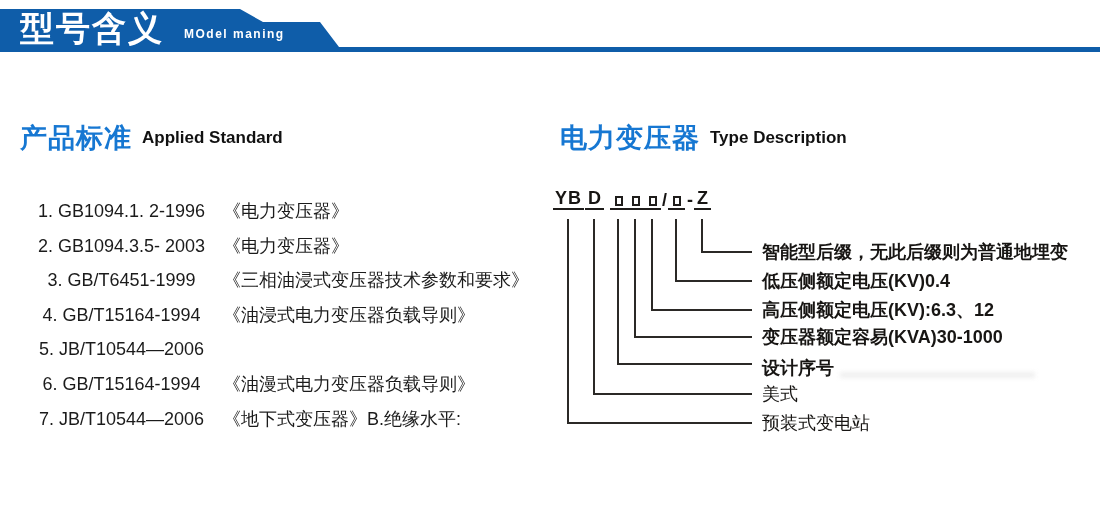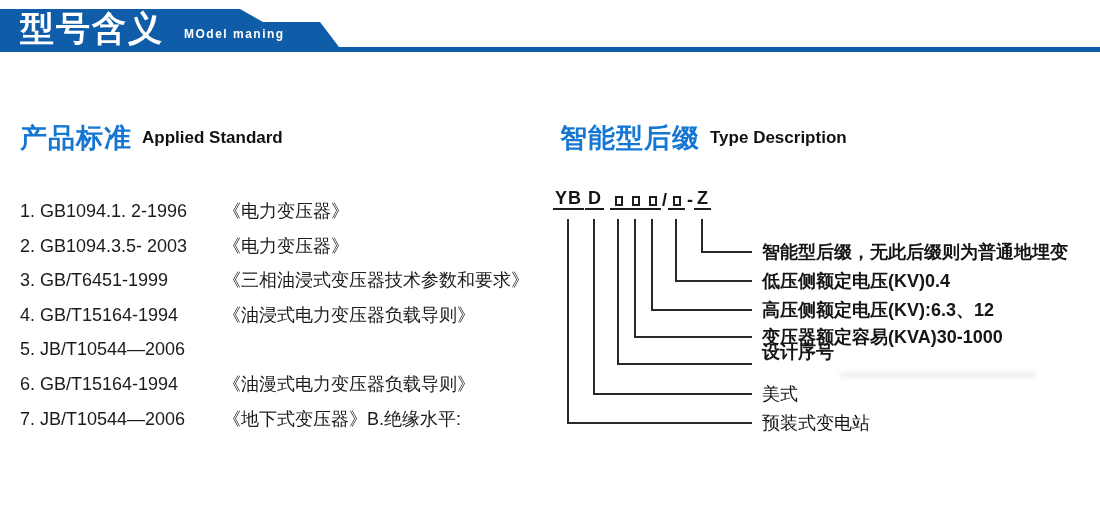--- a/index.html
+++ b/index.html
@@ -41,21 +41,21 @@
   .h-en{
     font-size:17px;font-weight:600;color:#111;margin-left:10px;vertical-align:middle;
   }
 
   
   .std-list{position:absolute;left:20px;top:194px;width:545px;}
   .std-row{
     display:flex;height:34.6px;line-height:34.6px;
     font-size:18px;white-space:nowrap;
   }
-  .std-code{width:203px;flex:0 0 203px;}
+  .std-code{width:203px;flex:0 0 203px;text-align:center;}
   .std-title{flex:1;}
 
   
   .code-row .cp{
     position:absolute;top:188px;height:22px;
     display:flex;align-items:flex-end;justify-content:center;
     font-size:18px;font-weight:700;color:#171513;line-height:19px;
   }
   .cp.u{border-bottom:2px solid #1f1d1b;}
   .cp-yb{left:553px;width:31px;letter-spacing:1px;}
@@ -76,21 +76,21 @@
   .dlabel{
     position:absolute;left:762px;transform:translateY(-50%);
     font-size:18px;white-space:nowrap;color:#171513;
   }
   .dlabel.bold{font-weight:700;}
   .dlabel.reg{font-weight:400;}
   .dl-0{top:252px;}
   .dl-1{top:281px;}
   .dl-2{top:310px;}
   .dl-3{top:337px;}
-  .dl-4{top:352px;}
+  .dl-4{top:368px;}
   .dl-5{top:394px;}
   .dl-6{top:423px;}
 
   
   .watermark{
     position:absolute;left:840px;top:372px;width:195px;height:6px;
     background:#ececec;filter:blur(2px);opacity:.8;
   }
 </style>
 </head>
@@ -140,21 +140,21 @@
         <span class="std-title">《地下式变压器》B.绝缘水平:</span>
       </div>
       <div class="std-row">
         <span class="std-code"></span>
       </div>
     </div>
   </section>
 
   <section>
     <div class="sec-head right-head">
-      <span class="h-cn">智能型后缀</span><span class="h-en">Type Description</span>
+      <span class="h-cn">电力变压器</span><span class="h-en">Type Description</span>
     </div>
 
     <div class="code-row">
       <span class="cp cp-yb u">YB</span>
       <span class="cp cp-d u">D</span>
       <span class="cp cp-b1 u">
           <span class="box"></span>
         </span>
       <span class="cp cp-b2 u">
           <span class="box"></span>

